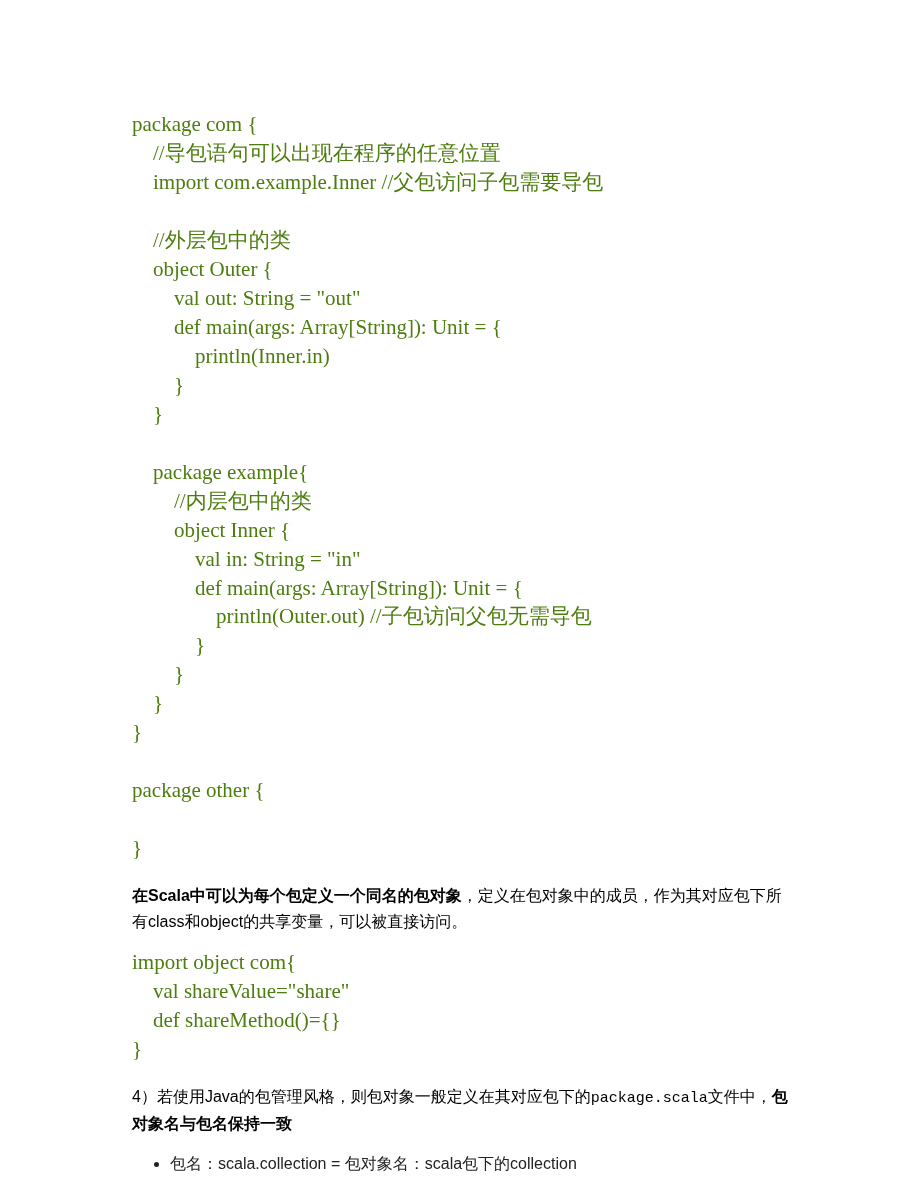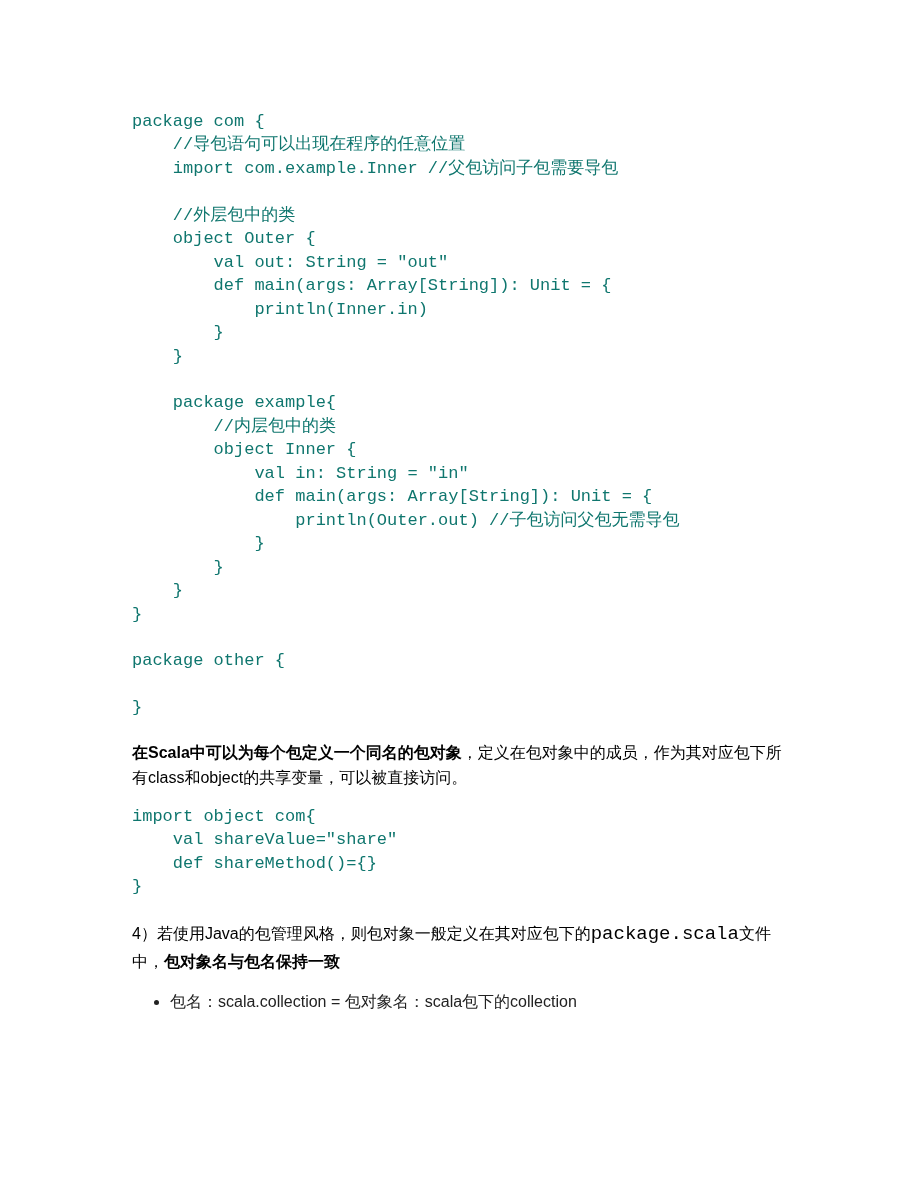--- a/index.html
+++ b/index.html
@@ -7,45 +7,45 @@
     padding: 0;
     background: #fff;
     font-family: "Helvetica Neue", Arial, "PingFang SC", "Microsoft YaHei", sans-serif;
     color: #222;
     width: 920px;
   }
   .page {
     padding: 110px 132px 60px 132px;
   }
   pre.code {
-    font-family: Liberation Mono, monospace;
-    font-size: 17px;
+    font-family: Liberation Serif, serif;
+    font-size: 21px;
     line-height: 1.38;
     white-space: pre;
     margin: 0 0 20px 0;
-    color: #0f766e;
+    color: #4d7c0f;
   }
   h3.section-title {
     color: #3b6fa0;
     font-size: 20px;
     font-weight: bold;
     margin: 18px 0 14px 0;
   }
   p.para {
     font-size: 16px;
     line-height: 1.6;
     margin: 0 0 14px 0;
     color: #000000;
   }
   p.para strong, li strong {
     font-weight: bold;
   }
   code.inline {
     font-family: "Menlo", "Consolas", "Courier New", monospace;
-    font-size: 19px;
+    font-size: 15px;
   }
   ul.bullet {
     margin: 0 0 14px 0;
     padding-left: 38px;
   }
   ul.bullet li {
     font-size: 16px;
     line-height: 1.6;
     margin-bottom: 20px;
   }

